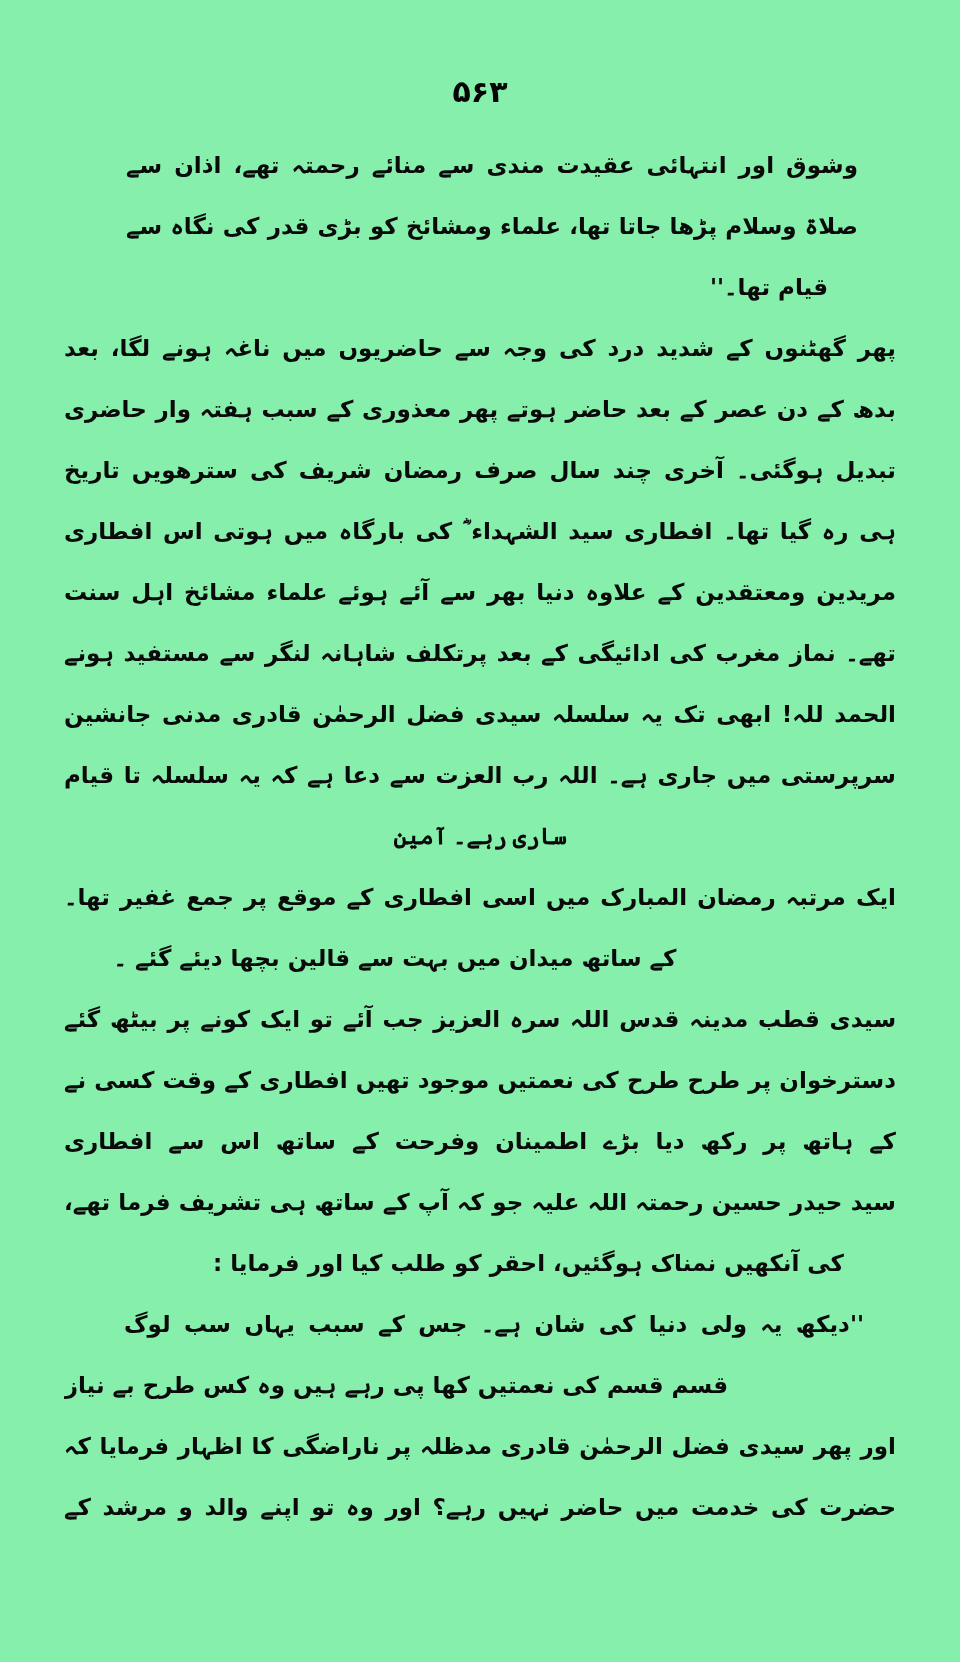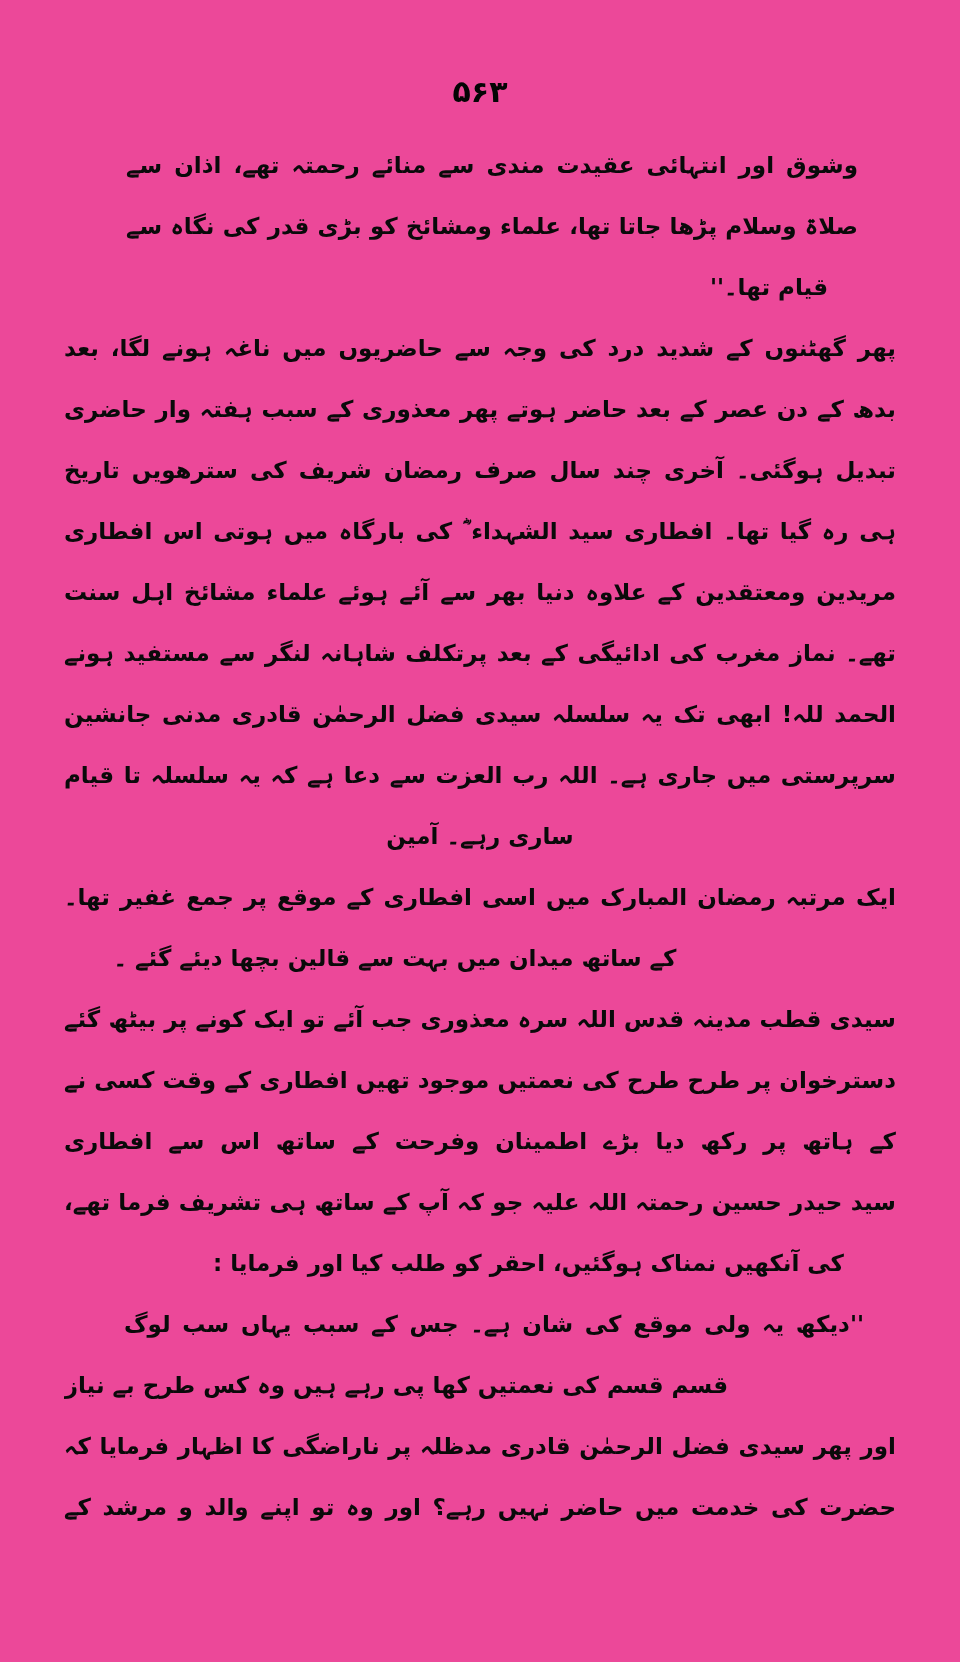--- a/index.html
+++ b/index.html
@@ -4,21 +4,21 @@
 <style>
   html,body{margin:0;padding:0;}
   body{
     width:960px;height:1662px;
     background:#ffffff;
     font-family:"DejaVu Sans", sans-serif;
     overflow:hidden;
   }
   .sheet{
     width:960px;height:1662px;
-    background:#ec4899;
+    background:#86efac;
     position:relative;
   }
   .pagenum{
     padding-top:74px;
     text-align:center;
     font-size:30px;
     font-weight:bold;
     color:#050505;
     letter-spacing:3px;
   }
@@ -38,21 +38,21 @@
     text-align-last:justify;
   }
   
   .line.q   { padding-right:38px; padding-left:62px; }
   .line.q-end{ padding-right:68px; text-align:right; text-align-last:right; }
   
   .line.f   { }
   
   .line.e   { padding-right:52px; text-align:center; text-align-last:right; }
   
-  .line.c   { text-align:right; text-align-last:center; }
+  .line.c   { text-align:right; text-align-last:center;font-family:Liberation Serif, serif; }
   
   .line.m   { padding-right:170px; text-align:right; text-align-last:center; }
   
   .line.q2  { padding-right:32px; padding-left:60px; }
   .line.q2e { padding-right:168px; text-align:right; text-align-last:right; }
 </style>
 </head>
 <body>
 
 <div class="sheet">
@@ -65,23 +65,23 @@
       <div class="line f" dir="rtl">بدھ کے دن عصر کے بعد حاضر ہوتے پھر معذوری کے سبب ہفتہ وار حاضری مہینہ میں</div>
       <div class="line f" dir="rtl">تبدیل ہوگئی۔ آخری چند سال صرف رمضان شریف کی سترھویں تاریخ حاضری کا معمول</div>
       <div class="line f" dir="rtl">ہی رہ گیا تھا۔ افطاری سید الشہداء ؓ کی بارگاہ میں ہوتی اس افطاری میں اہل مدینہ منورہ</div>
       <div class="line f" dir="rtl">مریدین ومعتقدین کے علاوہ دنیا بھر سے آئے ہوئے علماء مشائخ اہل سنت شامل ہوتے</div>
       <div class="line f" dir="rtl">تھے۔ نماز مغرب کی ادائیگی کے بعد پرتکلف شاہانہ لنگر سے مستفید ہونے کے بعد واپسی ہوتی ۔</div>
       <div class="line f" dir="rtl">الحمد للہ! ابھی تک یہ سلسلہ سیدی فضل الرحمٰن قادری مدنی جانشین قطب مدینہ کی</div>
       <div class="line f" dir="rtl">سرپرستی میں جاری ہے۔ اللہ رب العزت سے دعا ہے کہ یہ سلسلہ تا قیام قیامت جاری و</div>
       <div class="line c" dir="rtl">ساری رہے۔ آمین</div>
       <div class="line f" dir="rtl">ایک مرتبہ رمضان المبارک میں اسی افطاری کے موقع پر جمع غفیر تھا۔ جبل الرماۃ</div>
       <div class="line m" dir="rtl">کے ساتھ میدان میں بہت سے قالین بچھا دیئے گئے ۔</div>
-      <div class="line f" dir="rtl">سیدی قطب مدینہ قدس اللہ سرہ معذوری جب آئے تو ایک کونے پر بیٹھ گئے</div>
+      <div class="line f" dir="rtl">سیدی قطب مدینہ قدس اللہ سرہ العزیز جب آئے تو ایک کونے پر بیٹھ گئے</div>
       <div class="line f" dir="rtl">دسترخوان پر طرح طرح کی نعمتیں موجود تھیں افطاری کے وقت کسی نے ایک سموسا آپ</div>
       <div class="line f" dir="rtl">کے ہاتھ پر رکھ دیا بڑے اطمینان وفرحت کے ساتھ اس سے افطاری فرمائی۔ حضرت پیر</div>
       <div class="line f" dir="rtl">سید حیدر حسین رحمتہ اللہ علیہ جو کہ آپ کے ساتھ ہی تشریف فرما تھے، یہ منظر دیکھا تو ان</div>
       <div class="line e" dir="rtl">کی آنکھیں نمناک ہوگئیں، احقر کو طلب کیا اور فرمایا :</div>
-      <div class="line q2" dir="rtl">''دیکھ یہ ولی موقع کی شان ہے۔ جس کے سبب یہاں سب لوگ</div>
+      <div class="line q2" dir="rtl">''دیکھ یہ ولی دنیا کی شان ہے۔ جس کے سبب یہاں سب لوگ</div>
       <div class="line q2e" dir="rtl">قسم قسم کی نعمتیں کھا پی رہے ہیں وہ کس طرح بے نیاز بیٹھا ہے۔''</div>
       <div class="line f" dir="rtl">اور پھر سیدی فضل الرحمٰن قادری مدظلہ پر ناراضگی کا اظہار فرمایا کہ وہ خود کیوں</div>
       <div class="line f" dir="rtl">حضرت کی خدمت میں حاضر نہیں رہے؟ اور وہ تو اپنے والد و مرشد کے حکم کے پابند علماء و</div>
     </div>
 </div>
 
 </body></html>

